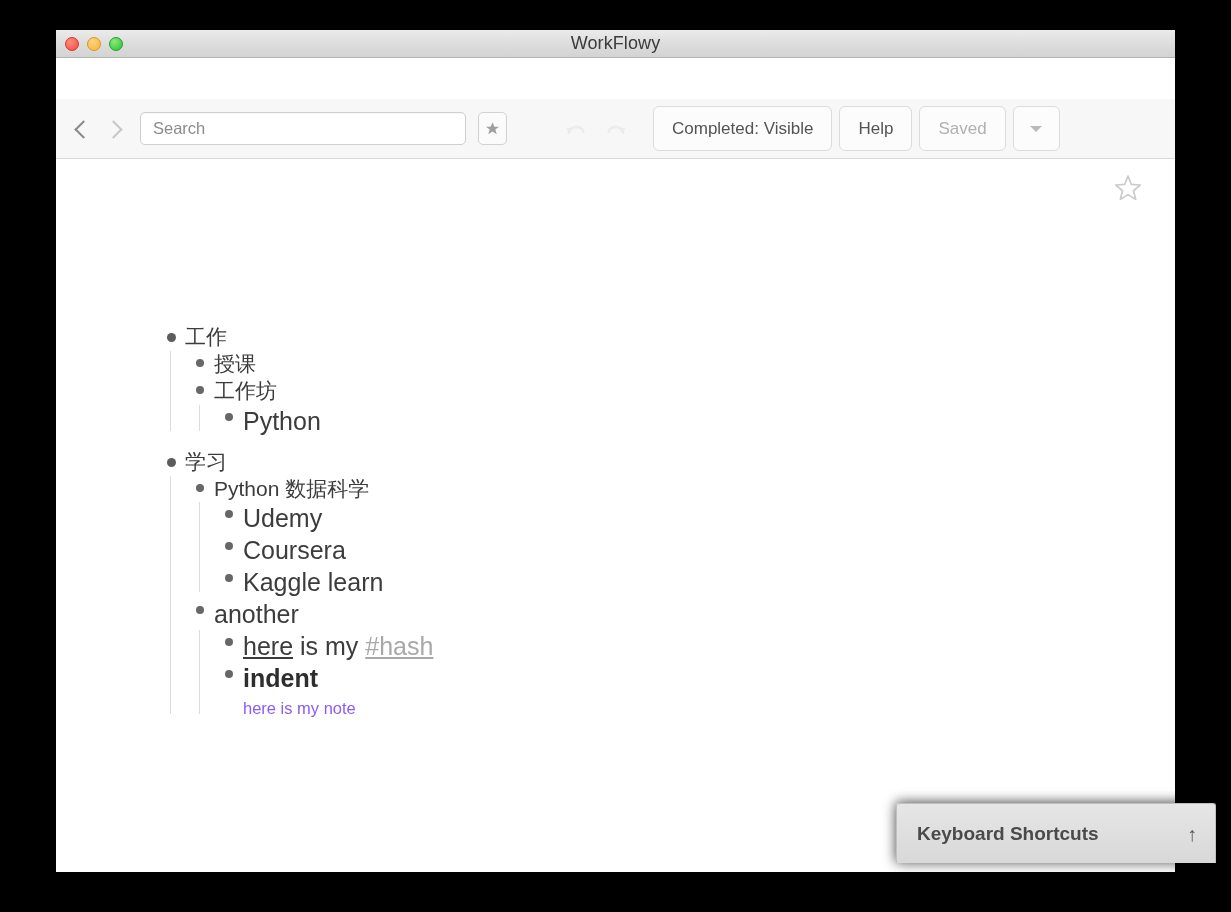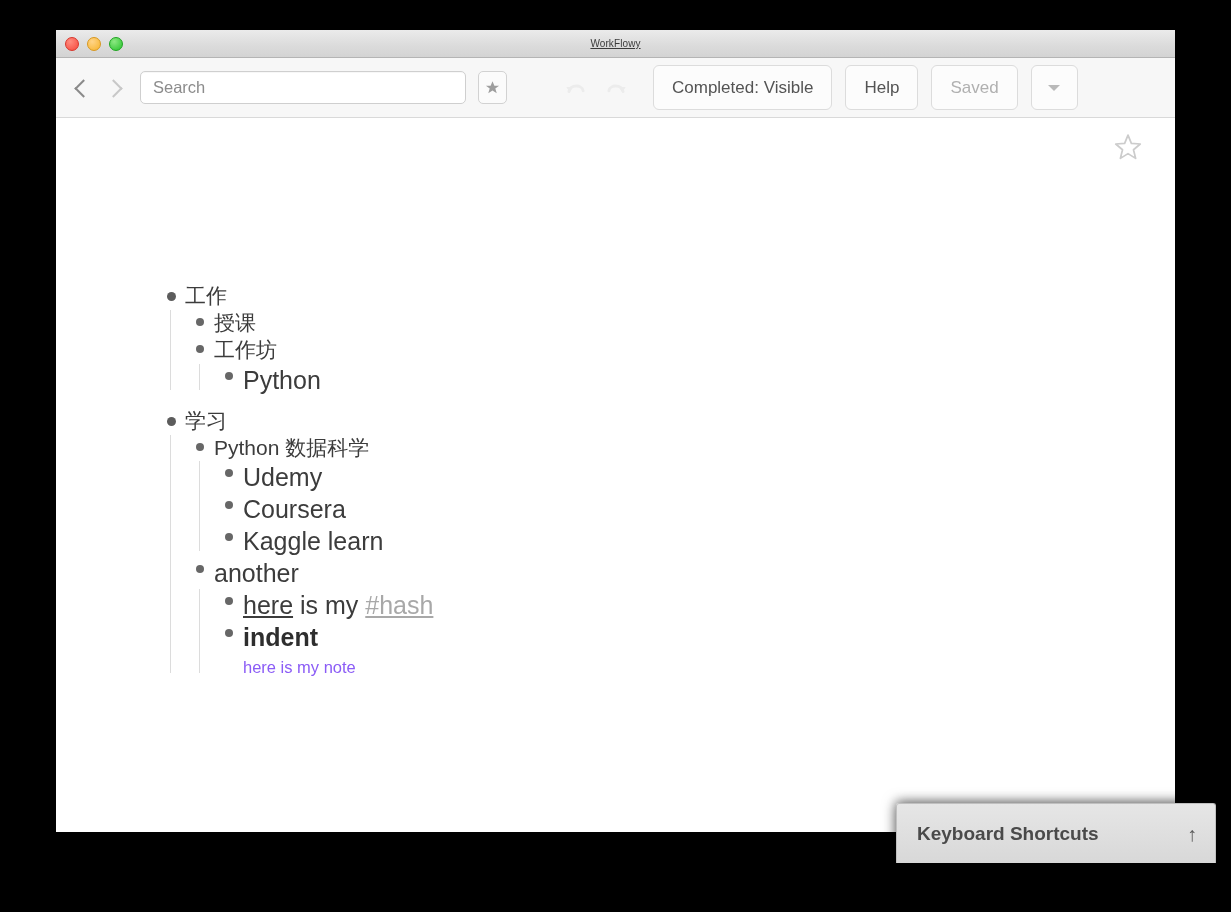--- a/index.html
+++ b/index.html
@@ -49,36 +49,36 @@
   .light {
     width: 12px;
     height: 12px;
     border-radius: 50%;
     display: block;
   }
   .light.close  { background: radial-gradient(circle at 35% 30%, #ff8d80, #f6483c); border: 0.5px solid #d8342a; }
   .light.min    { background: radial-gradient(circle at 35% 30%, #ffd488, #f7b32b); border: 0.5px solid #d8971d; }
   .light.max    { background: radial-gradient(circle at 35% 30%, #8ce882, #27c22c); border: 0.5px solid #1da51f; }
   .window-title {
-    font-size: 10px;
+    font-size: 18px;
     color: #3b3b3b;
     letter-spacing: 0.1px;
-    text-decoration: underline;
   }
 
   
   .toolbar {
     position: relative;
     height: 60px;
     background: #f7f7f7;
     border-bottom: 1px solid #d9d9d9;
     display: flex;
     align-items: center;
     padding: 0 0 0 18px;
     box-sizing: border-box;
+    margin-top: 41px;
   }
   .navbtns {
     display: flex;
     align-items: center;
     gap: 16px;
     margin-right: 18px;
   }
   .chev {
     width: 16px;
     height: 26px;
@@ -145,21 +145,21 @@
   .arc {
     width: 22px;
     height: 16px;
     opacity: 0.95;
   }
 
   .tb-group {
     display: flex;
     align-items: flex-start;
     margin-left: 26px;
-    gap: 13px;
+    gap: 7px;
     border-radius: 9px;
   }
   .tb-btn {
     height: 45px;
     border: 1px solid #dcdcdc;
     border-radius: 6px;
     background: #fcfcfc;
     display: flex;
     align-items: center;
     justify-content: center;

